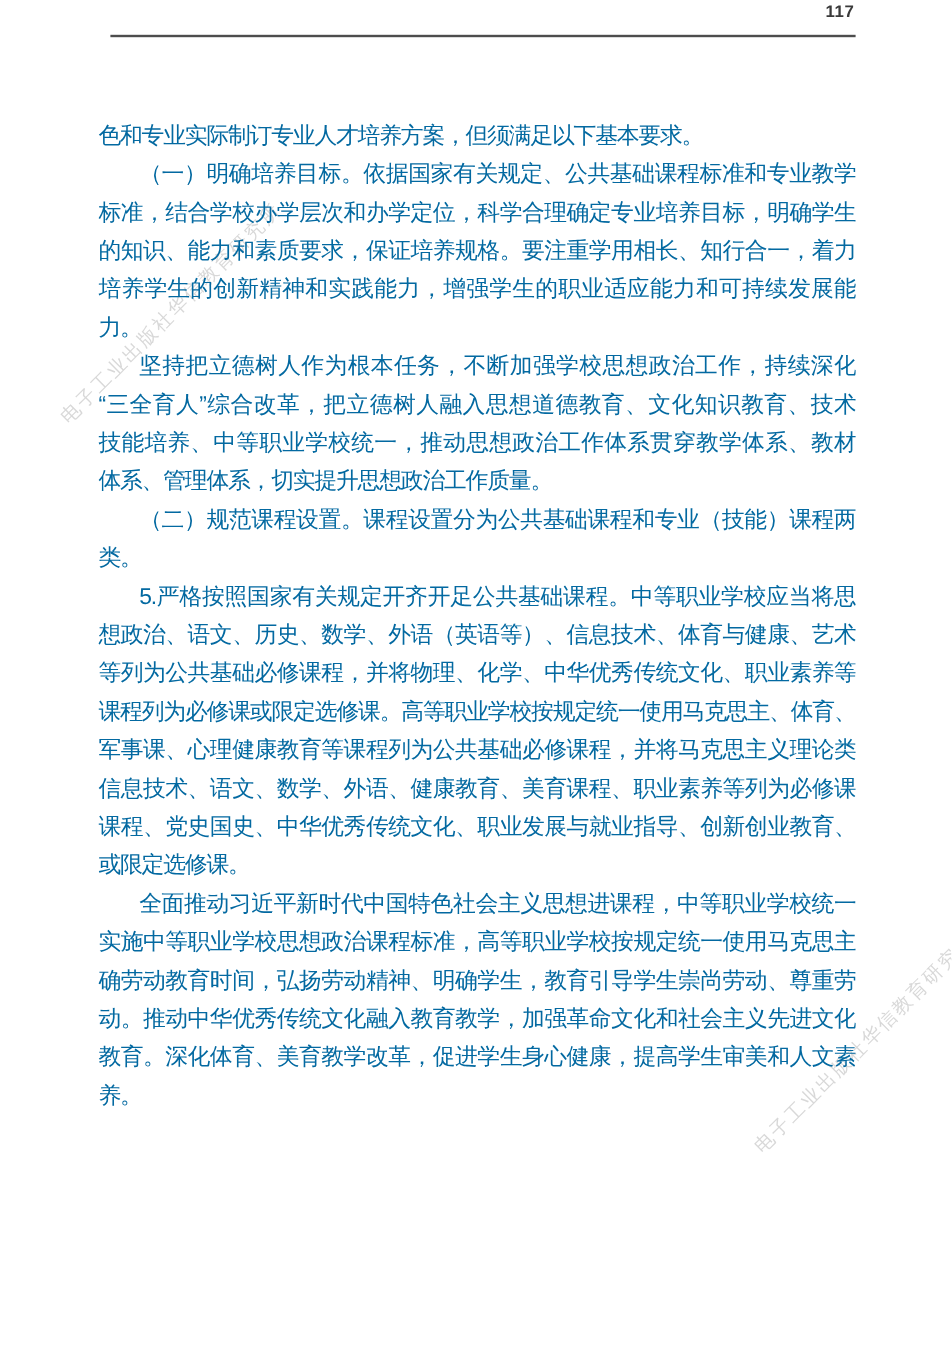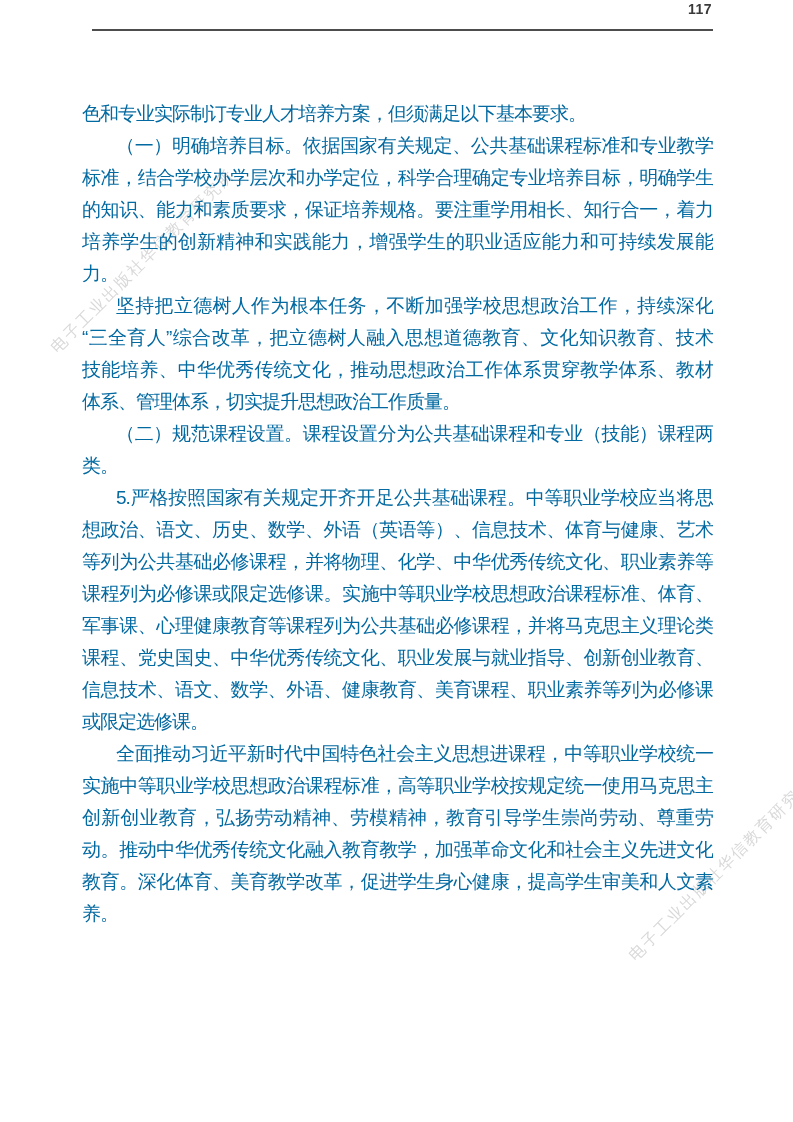--- a/index.html
+++ b/index.html
@@ -83,40 +83,40 @@
       <div class="para">
         <div class="line fill indent">（一）明确培养目标。依据国家有关规定、公共基础课程标准和专业教学</div>
         <div class="line fill">标准，结合学校办学层次和办学定位，科学合理确定专业培养目标，明确学生</div>
         <div class="line fill">的知识、能力和素质要求，保证培养规格。要注重学用相长、知行合一，着力</div>
         <div class="line fill">培养学生的创新精神和实践能力，增强学生的职业适应能力和可持续发展能</div>
         <div class="line">力。</div>
       </div>
       <div class="para">
         <div class="line fill indent">坚持把立德树人作为根本任务，不断加强学校思想政治工作，持续深化</div>
         <div class="line fill">“三全育人”综合改革，把立德树人融入思想道德教育、文化知识教育、技术</div>
-        <div class="line fill">技能培养、中华优秀传统文化，推动思想政治工作体系贯穿教学体系、教材</div>
+        <div class="line fill">技能培养、中等职业学校统一，推动思想政治工作体系贯穿教学体系、教材</div>
         <div class="line">体系、管理体系，切实提升思想政治工作质量。</div>
       </div>
       <div class="para">
         <div class="line fill indent">（二）规范课程设置。课程设置分为公共基础课程和专业（技能）课程两</div>
         <div class="line">类。</div>
       </div>
       <div class="para">
         <div class="line fill indent">5.严格按照国家有关规定开齐开足公共基础课程。中等职业学校应当将思</div>
         <div class="line fill">想政治、语文、历史、数学、外语（英语等）、信息技术、体育与健康、艺术</div>
         <div class="line fill">等列为公共基础必修课程，并将物理、化学、中华优秀传统文化、职业素养等</div>
-        <div class="line fill">课程列为必修课或限定选修课。实施中等职业学校思想政治课程标准、体育、</div>
+        <div class="line fill">课程列为必修课或限定选修课。高等职业学校按规定统一使用马克思主、体育、</div>
         <div class="line fill">军事课、心理健康教育等课程列为公共基础必修课程，并将马克思主义理论类</div>
+        <div class="line fill">信息技术、语文、数学、外语、健康教育、美育课程、职业素养等列为必修课</div>
         <div class="line fill">课程、党史国史、中华优秀传统文化、职业发展与就业指导、创新创业教育、</div>
-        <div class="line fill">信息技术、语文、数学、外语、健康教育、美育课程、职业素养等列为必修课</div>
         <div class="line">或限定选修课。</div>
       </div>
       <div class="para">
         <div class="line fill indent">全面推动习近平新时代中国特色社会主义思想进课程，中等职业学校统一</div>
         <div class="line fill">实施中等职业学校思想政治课程标准，高等职业学校按规定统一使用马克思主</div>
-        <div class="line fill">创新创业教育，弘扬劳动精神、劳模精神，教育引导学生崇尚劳动、尊重劳</div>
+        <div class="line fill">确劳动教育时间，弘扬劳动精神、明确学生，教育引导学生崇尚劳动、尊重劳</div>
         <div class="line fill">动。推动中华优秀传统文化融入教育教学，加强革命文化和社会主义先进文化</div>
         <div class="line fill">教育。深化体育、美育教学改革，促进学生身心健康，提高学生审美和人文素</div>
         <div class="line">养。</div>
       </div>
     </div>
 
 </div>
 
 </body></html>

